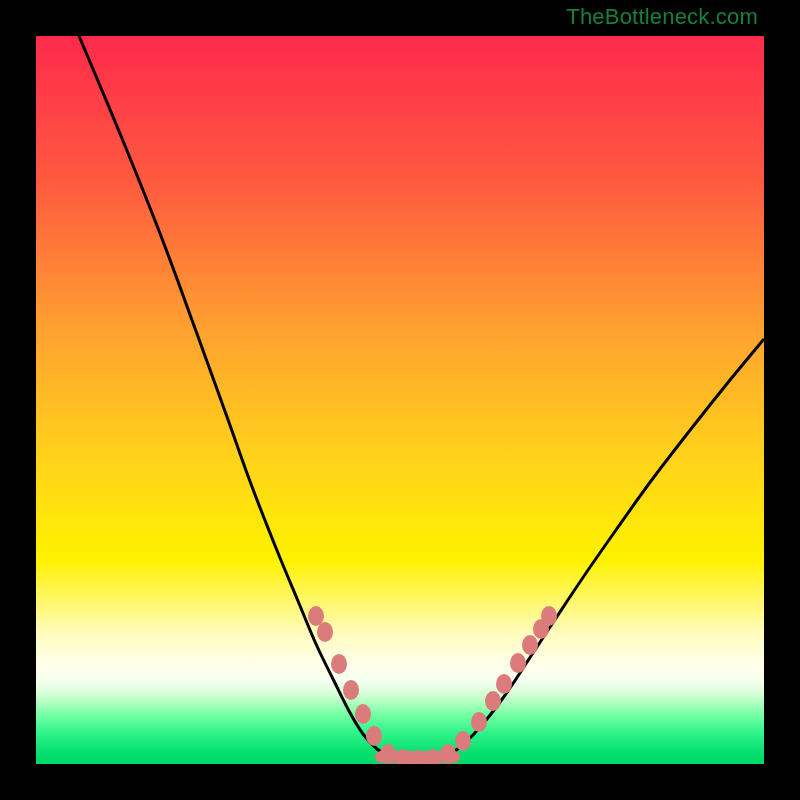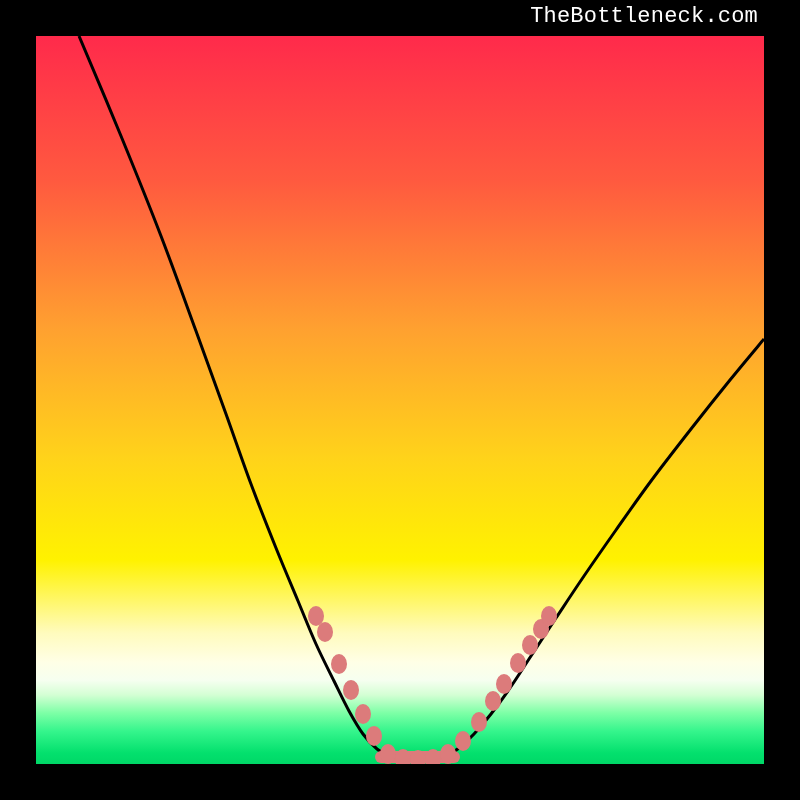--- a/index.html
+++ b/index.html
@@ -19,23 +19,23 @@
     overflow: hidden;
   }
   .gradient {
     position: absolute;
     left: 0; top: 0; right: 0; bottom: 0;
   }
   .watermark {
     position: absolute;
     top: 4px;
     right: 42px;
-    font-family: Liberation Mono, monospace;
+    font-family: Liberation Sans, sans-serif;
     font-size: 22px;
-    color: #ffffff;
+    color: #15803d;
     font-weight: 500;
     letter-spacing: 0.2px;
   }
   svg.curves {
     position: absolute;
     left: 0; top: 0;
   }
 </style>
 </head>
 <body>

